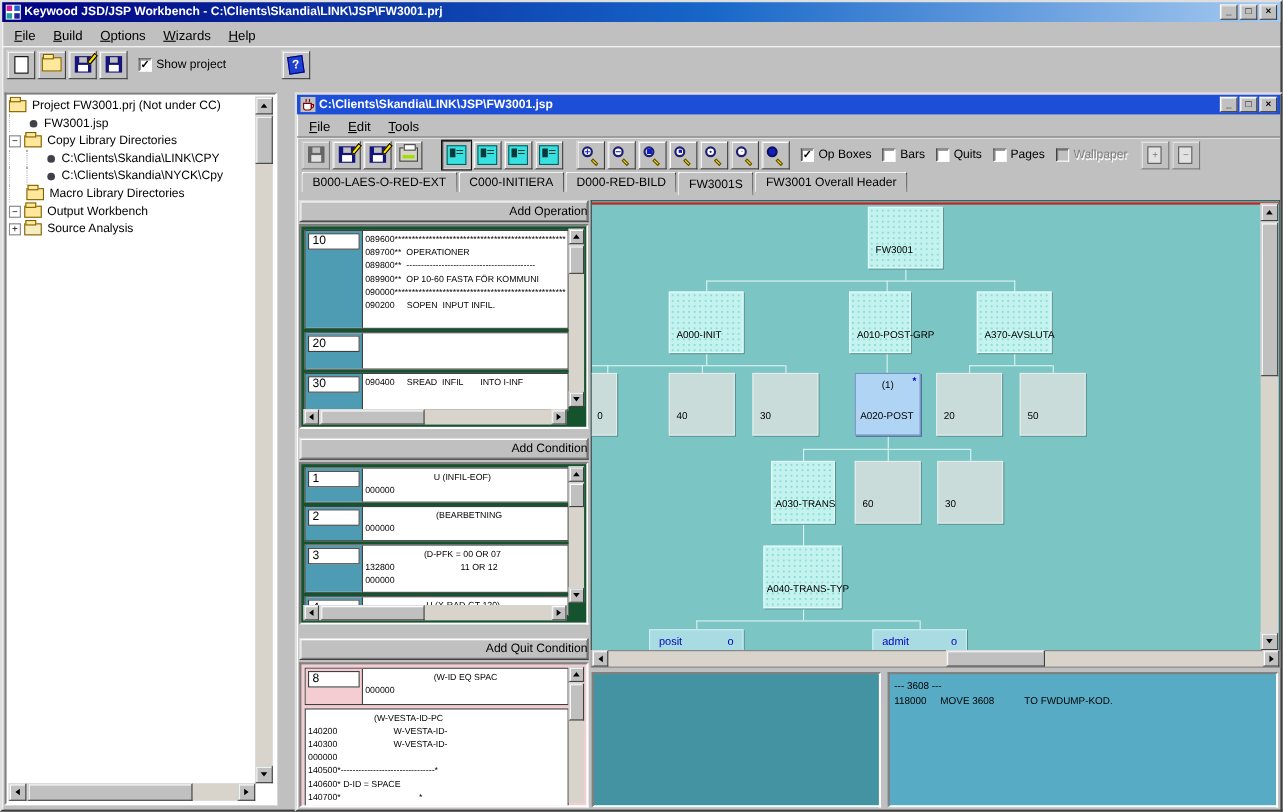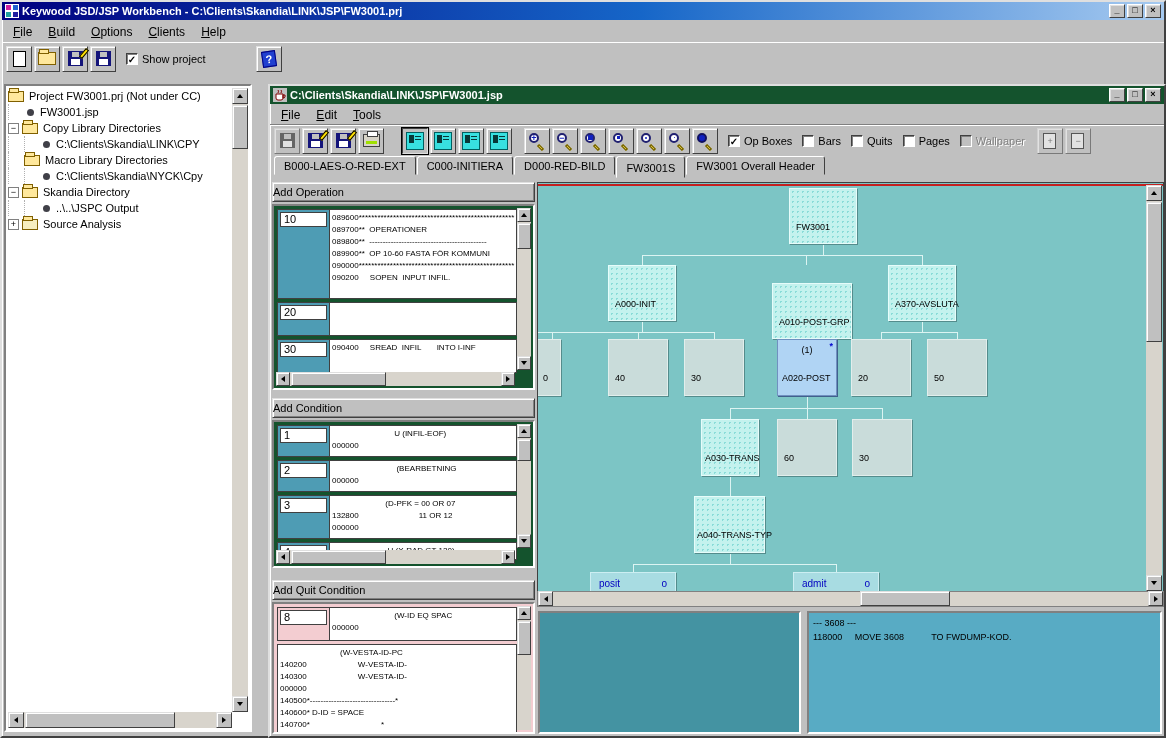--- a/index.html
+++ b/index.html
@@ -65,30 +65,30 @@
   .sbtn { position:absolute; width:16px; height:16px; background:#c0c0c0; border:1px solid; border-color:#dfdfdf #404040 #404040 #dfdfdf;
           box-shadow:inset 1px 1px 0 #fff; display:flex; align-items:center; justify-content:center; }
   .thumb { position:absolute; background:#c0c0c0; border:1px solid; border-color:#dfdfdf #404040 #404040 #dfdfdf; box-shadow:inset 1px 1px 0 #fff; }
   .au { width:0; height:0; border-left:3px solid transparent; border-right:3px solid transparent; border-bottom:4px solid #000; }
   .ad { width:0; height:0; border-left:3px solid transparent; border-right:3px solid transparent; border-top:4px solid #000; }
   .al { width:0; height:0; border-top:3px solid transparent; border-bottom:3px solid transparent; border-right:4px solid #000; }
   .ar { width:0; height:0; border-top:3px solid transparent; border-bottom:3px solid transparent; border-left:4px solid #000; }
   
   #child { position:absolute; left:266px; top:82px; width:898px; height:654px; background:#c0c0c0;
            border:2px solid; border-color:#dfdfdf #404040 #404040 #dfdfdf; box-shadow:inset 1px 1px 0 #fff; overflow:hidden; }
-  #child .titlebar { background:#14532d; }
+  #child .titlebar { background:#1d4ed8; }
   #child .menubar { height:20px; padding:2px 4px; }
   .tabs { display:flex; align-items:flex-start; height:22px; padding-left:4px; position:relative; }
   .tab { font-size:11px; padding:3px 9px 3px 9px; background:#c0c0c0; border:1px solid; border-color:#fff #404040 transparent #fff;
          border-radius:3px 3px 0 0; margin-right:1px; height:19px; white-space:nowrap; }
   .tab.active { height:22px; padding-top:5px; z-index:3; border-bottom:1px solid #c0c0c0; }
   .content { display:flex; height:556px; }
   
   #pcol { width:267px; flex:none; padding:4px 2px 0 2px; display:flex; flex-direction:column; }
-  .phdr { height:20px; font-size:11px; text-align:left; line-height:18px; }
+  .phdr { height:20px; font-size:11px; text-align:right; line-height:18px; }
   .pbody { position:relative; background:#14532d; border:2px solid; border-color:#808080 #fff #fff #808080; margin-top:2px; overflow:hidden; }
   .prow { position:relative; display:flex; margin:3px 16px 3px 3px; border:1px solid #404040; background:#fff; }
   .ncell { width:52px; flex:none; background:#4e9cb4; border-right:1px solid #404040; padding:2px; }
   .ncell.pink { background:#f3cdd1; }
   .ninput { background:#fff; border:1px solid #404040; height:15px; font-size:11px; padding-left:3px; color:#000; }
   .code { flex:1; overflow:hidden; padding:2px 0 2px 2px; font-family:"DejaVu Sans Mono",monospace; font-size:8px; line-height:12px; white-space:pre; color:#000; }
   .pink-bg { background:#f3cdd1 !important; }
   .pv { position:absolute; top:2px; right:2px; width:14px; bottom:18px; background:#d8d4cc; }
   .ph { position:absolute; left:2px; bottom:2px; height:14px; right:18px; background:#d8d4cc; }
   .sbtn14 { position:absolute; width:14px; height:14px; background:#c0c0c0; border:1px solid; border-color:#dfdfdf #404040 #404040 #dfdfdf;
@@ -131,21 +131,21 @@
       <span class="tbtn">_</span>
       <span class="tbtn">□</span>
       <span class="tbtn">×</span>
     </span>
   </div>
 
   <div class="menubar">
     <span class="mi">File</span>
     <span class="mi">Build</span>
     <span class="mi">Options</span>
-    <span class="mi">Clients</span>
+    <span class="mi">Wizards</span>
     <span class="mi">Help</span>
   </div>
 
   <div class="tb">
     <div class="tbbtn">
         <span class="i-page"></span>
       </div>
     <div class="tbbtn">
         <span class="i-folder"></span>
       </div>
@@ -186,39 +186,33 @@
           <span style="margin-left:5px">Copy Library Directories</span>
         </div>
       <div class="titem">
           <span class="ind"></span>
           <span class="ind"></span>
           <span class="t-bullet"></span>
           <span>C:\Clients\Skandia\LINK\CPY</span>
         </div>
       <div class="titem">
           <span class="ind"></span>
-          <span class="i-folder" style="width:16px;height:11px"></span>
-          <span style="margin-left:5px">Macro Library Directories</span>
-        </div>
-      <div class="titem">
-          <span class="ind"></span>
           <span class="ind"></span>
           <span class="t-bullet"></span>
           <span>C:\Clients\Skandia\NYCK\Cpy</span>
         </div>
       <div class="titem">
+          <span class="ind"></span>
+          <span class="i-folder" style="width:16px;height:11px"></span>
+          <span style="margin-left:5px">Macro Library Directories</span>
+        </div>
+      <div class="titem">
           <span class="t-exp">−</span>
           <span class="i-folder" style="width:16px;height:11px"></span>
-          <span style="margin-left:5px">Skandia Directory</span>
-        </div>
-      <div class="titem">
-          <span class="ind"></span>
-          <span class="ind"></span>
-          <span class="t-bullet"></span>
-          <span>..\..\JSPC Output</span>
+          <span style="margin-left:5px">Output Workbench</span>
         </div>
       <div class="titem">
           <span class="t-exp">+</span>
           <span class="i-folder" style="width:16px;height:11px;background:#f6eec0"></span>
           <span style="margin-left:5px">Source Analysis</span>
         </div>
     </div>
     <div class="sbv">
       <div class="sbtn" style="top:0;left:0">
           <span class="au"></span>
@@ -522,21 +516,21 @@
           <div class="cline" style="left:95px;top:381px;width:203px;height:1px"></div>
           <div class="cline" style="left:95px;top:381px;width:1px;height:8px"></div>
           <div class="cline" style="left:298px;top:381px;width:1px;height:8px"></div>
 
           <div class="node cyanbox" style="left:251px;top:5px;width:68px;height:56px">
               <span class="nlabel">FW3001</span>
             </div>
           <div class="node cyanbox" style="left:70px;top:82px;width:68px;height:56px">
               <span class="nlabel">A000-INIT</span>
             </div>
-          <div class="node cyanbox" style="left:234px;top:100px;width:80px;height:56px">
+          <div class="node cyanbox" style="left:234px;top:82px;width:56px;height:56px">
               <span class="nlabel">A010-POST-GRP</span>
             </div>
           <div class="node cyanbox" style="left:350px;top:82px;width:68px;height:56px">
               <span class="nlabel">A370-AVSLUTA</span>
             </div>
 
           <div class="node graybox" style="left:-37px;top:156px;width:60px;height:57px">
               <span class="nlabel" style="left:41px">0</span>
             </div>
           <div class="node graybox" style="left:70px;top:156px;width:60px;height:57px">

